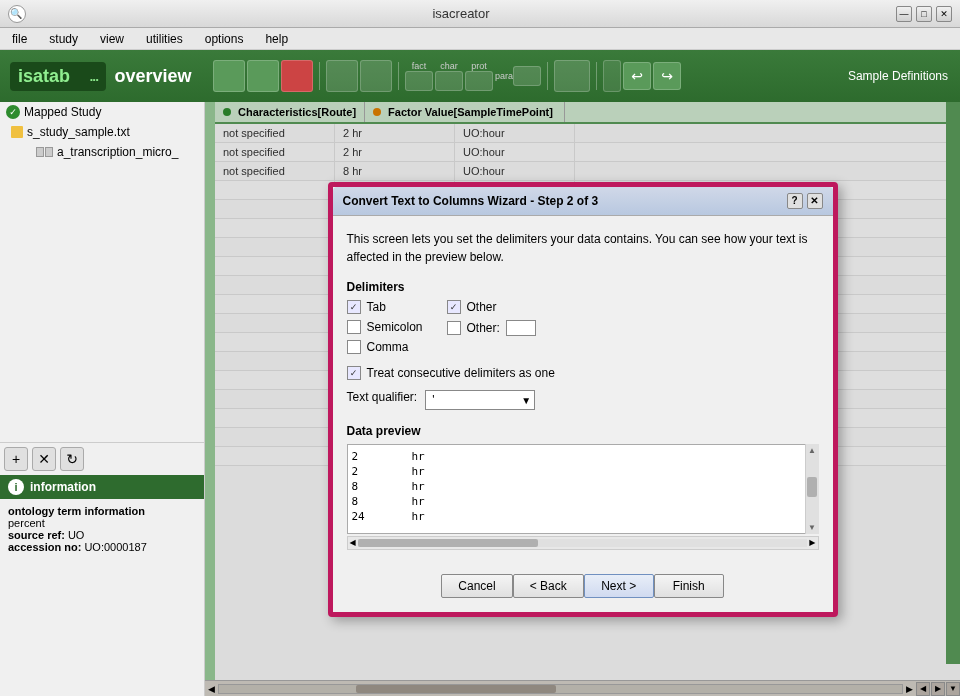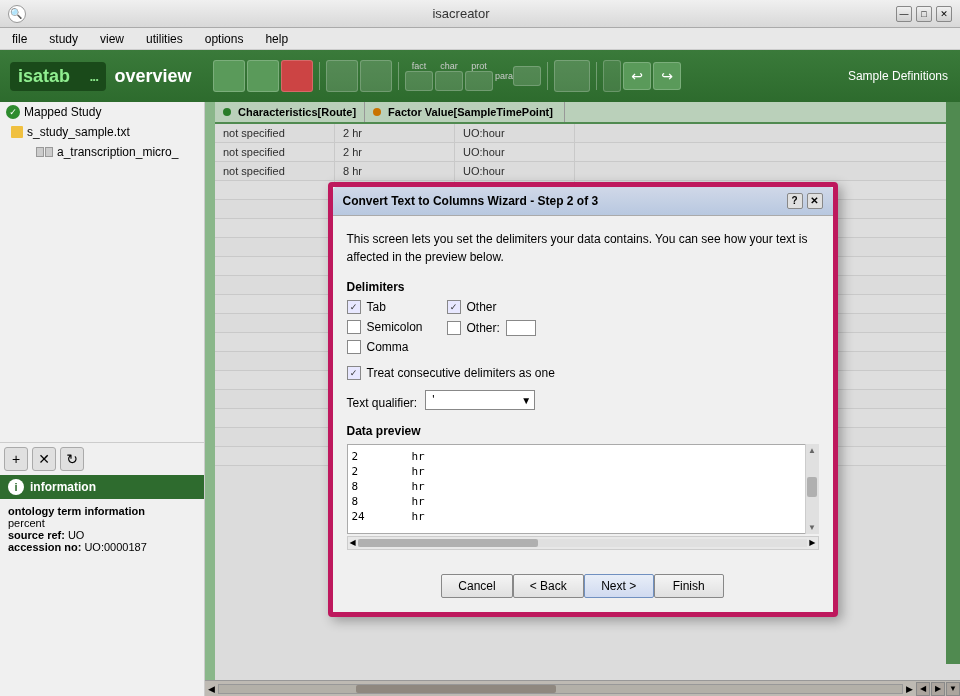--- a/index.html
+++ b/index.html
@@ -193,21 +193,21 @@
     .dialog-body { padding: 14px; }
     .dialog-desc { font-size: 12px; margin-bottom: 14px; line-height: 1.5; }
     .delimiters-group { margin-bottom: 12px; }
     .delimiters-label { font-size: 12px; font-weight: bold; margin-bottom: 6px; }
     .delimiter-row { display: flex; align-items: center; gap: 6px; font-size: 12px; }
     .cb { width: 14px; height: 14px; border: 1px solid #888; background: white; display: flex; align-items: center; justify-content: center; font-size: 10px; cursor: pointer; flex-shrink: 0; }
     .cb.checked { background: #e8e8ff; }
     .cb.checked::after { content: '✓'; color: #333; font-size: 9px; }
     .other-input { width: 30px; height: 16px; border: 1px solid #888; background: white; }
     .consec-row { display: flex; align-items: center; gap: 6px; font-size: 12px; margin-bottom: 10px; }
-    .qualifier-row { display: flex; align-items: flex-end; gap: 8px; font-size: 12px; margin-bottom: 14px; }
+    .qualifier-row { display: flex; align-items: flex-start; gap: 8px; font-size: 12px; margin-bottom: 14px; }
     .qualifier-select {
       border: 1px solid #888;
       background: white;
       padding: 2px 20px 2px 6px;
       font-size: 12px;
       appearance: none;
       position: relative;
       width: 110px;
     }
     .select-wrapper { position: relative; display: inline-block; }

